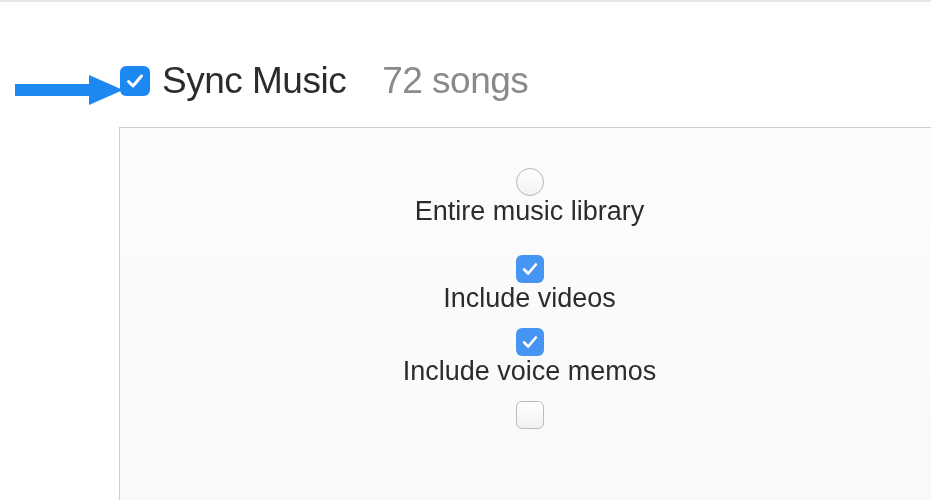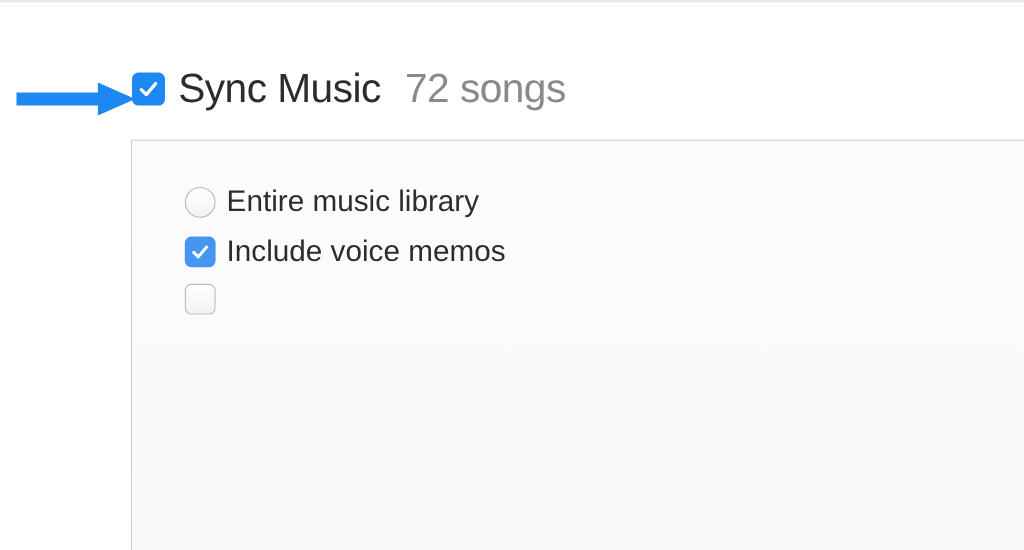--- a/index.html
+++ b/index.html
@@ -51,40 +51,40 @@
     .main-title {
       font-size: 37px;
       font-weight: 400;
       color: #2c2c2c;
       letter-spacing: -0.5px;
     }
     .song-count {
       font-size: 37px;
       font-weight: 300;
       color: #8a8a8a;
-      margin-left: 10px;
+      margin-left: 24px;
       letter-spacing: -0.5px;
     }
     .options-panel {
       position: absolute;
       left: 119px;
       top: 127px;
       right: 0;
       bottom: 0;
       border: 1.5px solid #cfcfcf;
       border-right: none;
       border-bottom: none;
       background: linear-gradient(to bottom, #fcfcfc, #f9f9f9);
       padding: 40px 40px 24px 48px;
     }
     .option-row {
       display: flex;
       align-items: center;
-      gap: 10px;
       margin-bottom: 14px;
+      flex-direction: column;
     }
     .option-row.spaced-top {
       margin-top: 28px;
     }
     .radio {
       width: 28px;
       height: 28px;
       border: 1.5px solid #b8b8b8;
       border-radius: 50%;
       background: linear-gradient(to bottom, #ffffff, #f2f2f2);
@@ -153,20 +153,28 @@
 </div>
 
 <div class="options-panel">
 
   <div class="option-row">
     <div class="radio"></div>
     <span class="option-label">Entire music library</span>
   </div>
 
 
+  <div class="option-row spaced-top">
+    <div class="small-checkbox checked">
+      <svg width="18" height="18" viewBox="0 0 20 20">
+        <polyline points="3.5,10.5 8,15 16.5,5" fill="none" stroke="#fff" stroke-width="3" stroke-linecap="round" stroke-linejoin="round"></polyline>
+      </svg>
+    </div>
+    <span class="option-label">Include videos</span>
+  </div>
 
   <div class="option-row">
     <div class="small-checkbox checked">
       <svg width="18" height="18" viewBox="0 0 20 20">
         <polyline points="3.5,10.5 8,15 16.5,5" fill="none" stroke="#fff" stroke-width="3" stroke-linecap="round" stroke-linejoin="round"></polyline>
       </svg>
     </div>
     <span class="option-label">Include voice memos</span>
   </div>
 

